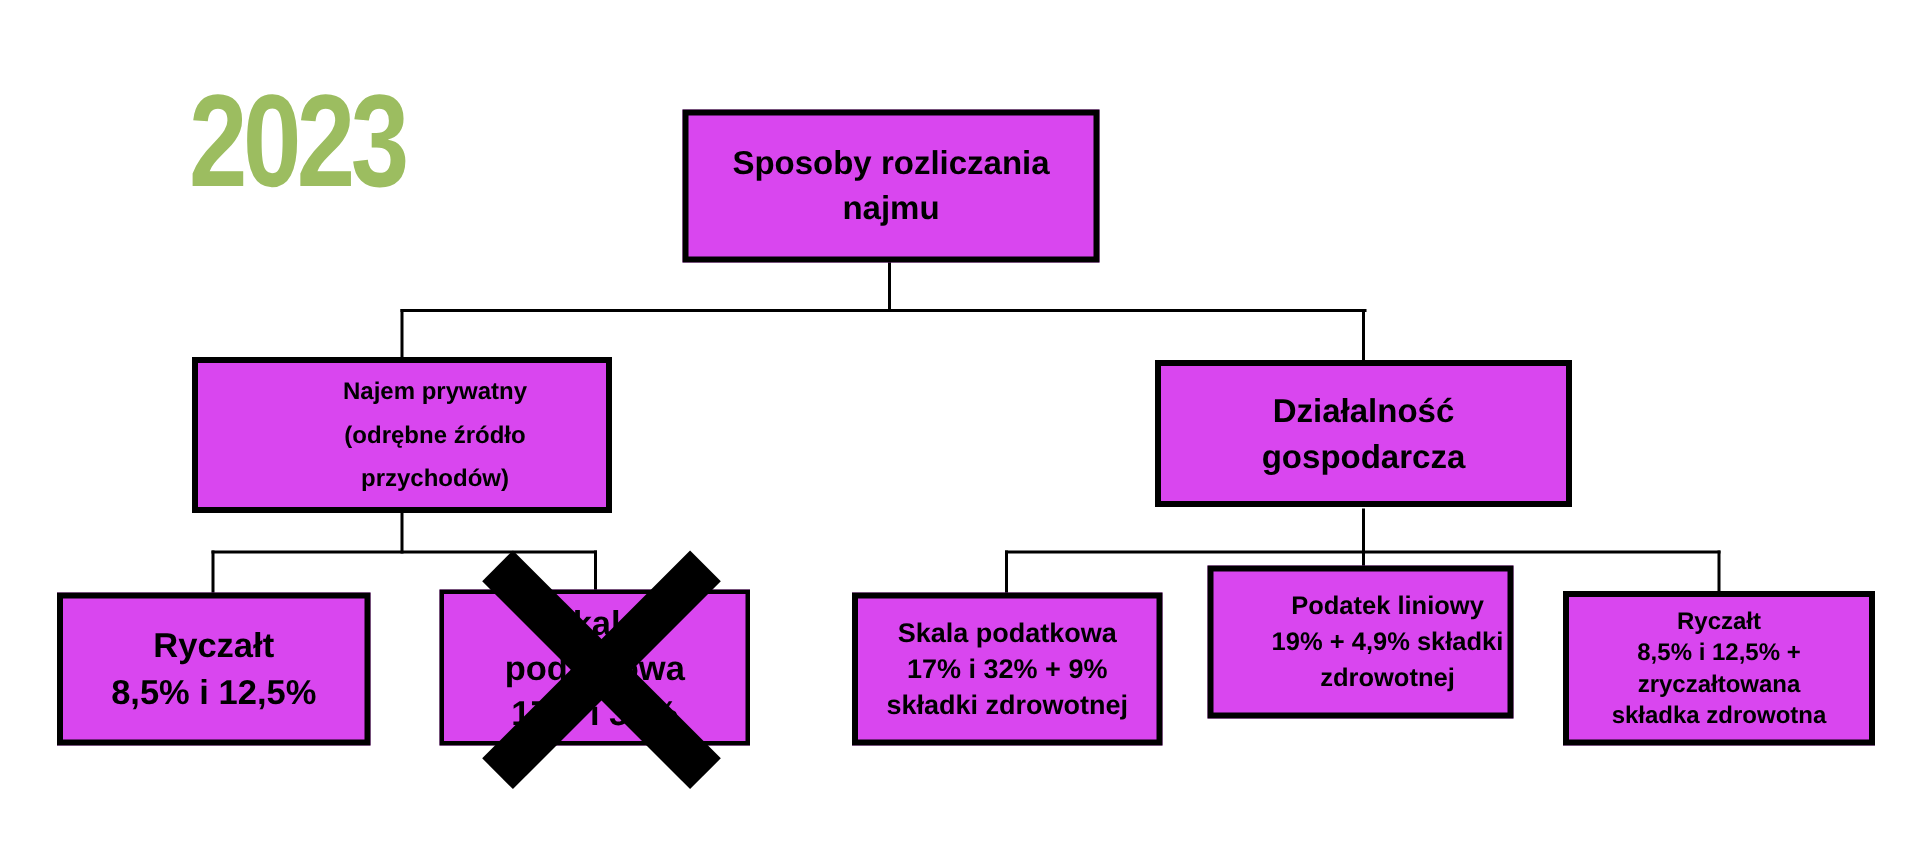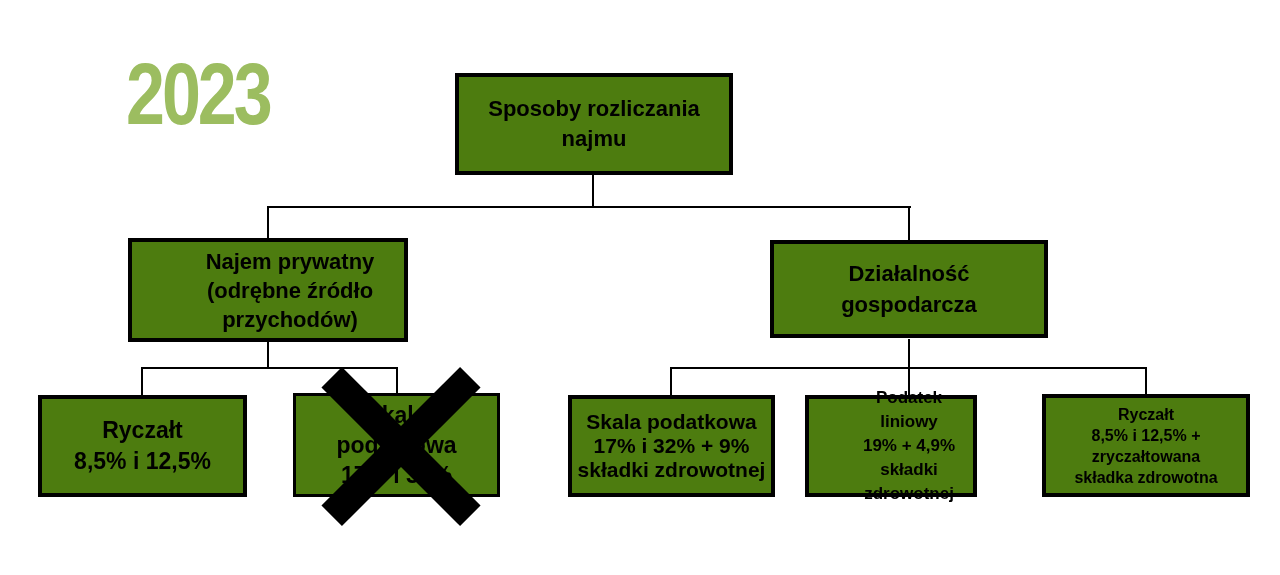--- a/index.html
+++ b/index.html
@@ -20,38 +20,38 @@
     font-weight: 700;
     letter-spacing: -3px;
     transform: scaleY(1.25);
     transform-origin: top left;
     line-height: 1;
   }
 
   .node {
     position: absolute;
     box-sizing: border-box;
-    background: #4d7c0f;
+    background: #d946ef;
     border: 4px solid #000;
     display: flex;
     align-items: center;
     justify-content: center;
     text-align: center;
     font-weight: 700;
     white-space: pre-line;
     z-index: 2;
   }
 
   .n-root   { left: 455px; top: 73px;  width: 278px; height: 102px; font-size: 22px; line-height: 30px; }
-  .n-b0     { left: 128px; top: 238px; width: 280px; height: 104px; font-size: 22px; line-height: 29px; padding-left: 44px; }
+  .n-b0     { left: 128px; top: 238px; width: 280px; height: 104px; font-size: 16px; line-height: 29px; padding-left: 44px; }
   .n-b1     { left: 770px; top: 240px; width: 278px; height: 98px; font-size: 22px; line-height: 31px; }
   .n-b0c0   { left: 38px;  top: 395px; width: 209px; height: 102px; font-size: 23px; line-height: 31px; }
   .n-b0c1   { left: 293px; top: 393px; width: 207px; height: 104px; font-size: 23px; line-height: 30px; border-width: 3px; }
-  .n-b1c0   { left: 568px; top: 395px; width: 207px; height: 102px; font-size: 21px; line-height: 24px; }
-  .n-b1c1   { left: 805px; top: 395px; width: 172px; height: 102px; font-size: 17px; line-height: 24px; padding-left: 36px; }
+  .n-b1c0   { left: 568px; top: 395px; width: 207px; height: 102px; font-size: 18px; line-height: 24px; }
+  .n-b1c1   { left: 805px; top: 377px; width: 204px; height: 102px; font-size: 17px; line-height: 24px; padding-left: 36px; }
   .n-b1c2   { left: 1042px;top: 394px; width: 208px; height: 103px; font-size: 16px; line-height: 21px; }
 
   .ln { position: absolute; background: #000; z-index: 1; }
 
   .xmark { position: absolute; left: 0; top: 0; width: 0; height: 0; z-index: 5; }
   .xbar {
     position: absolute;
     left: 303px; top: 432px;
     width: 196px; height: 29px;
     background: #000;

